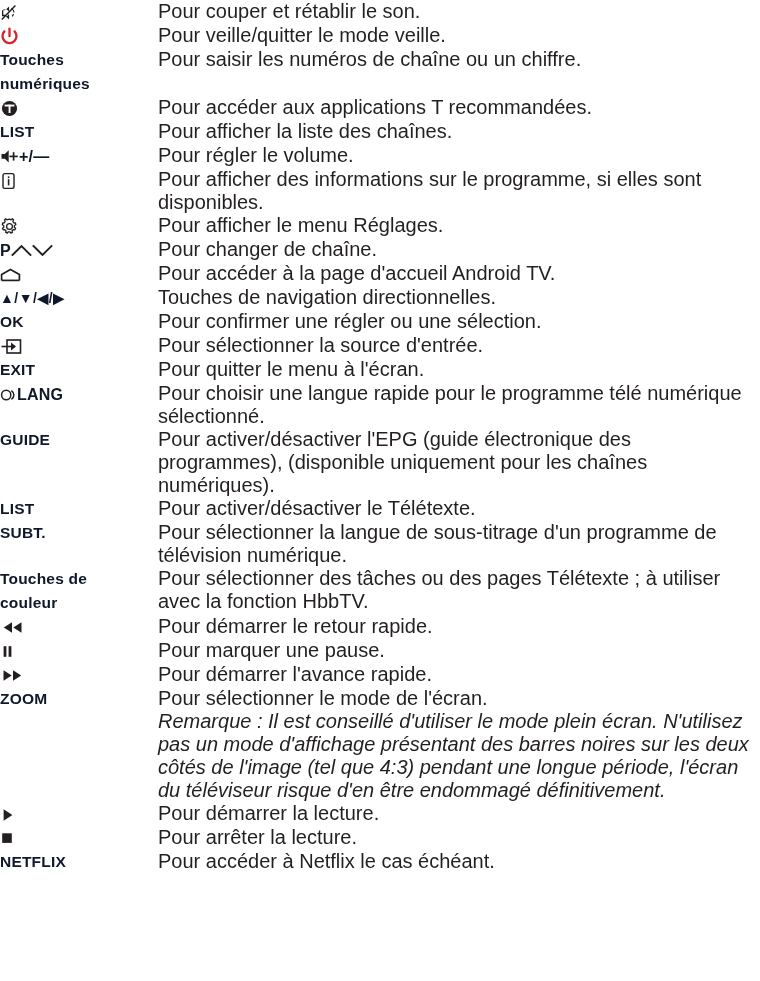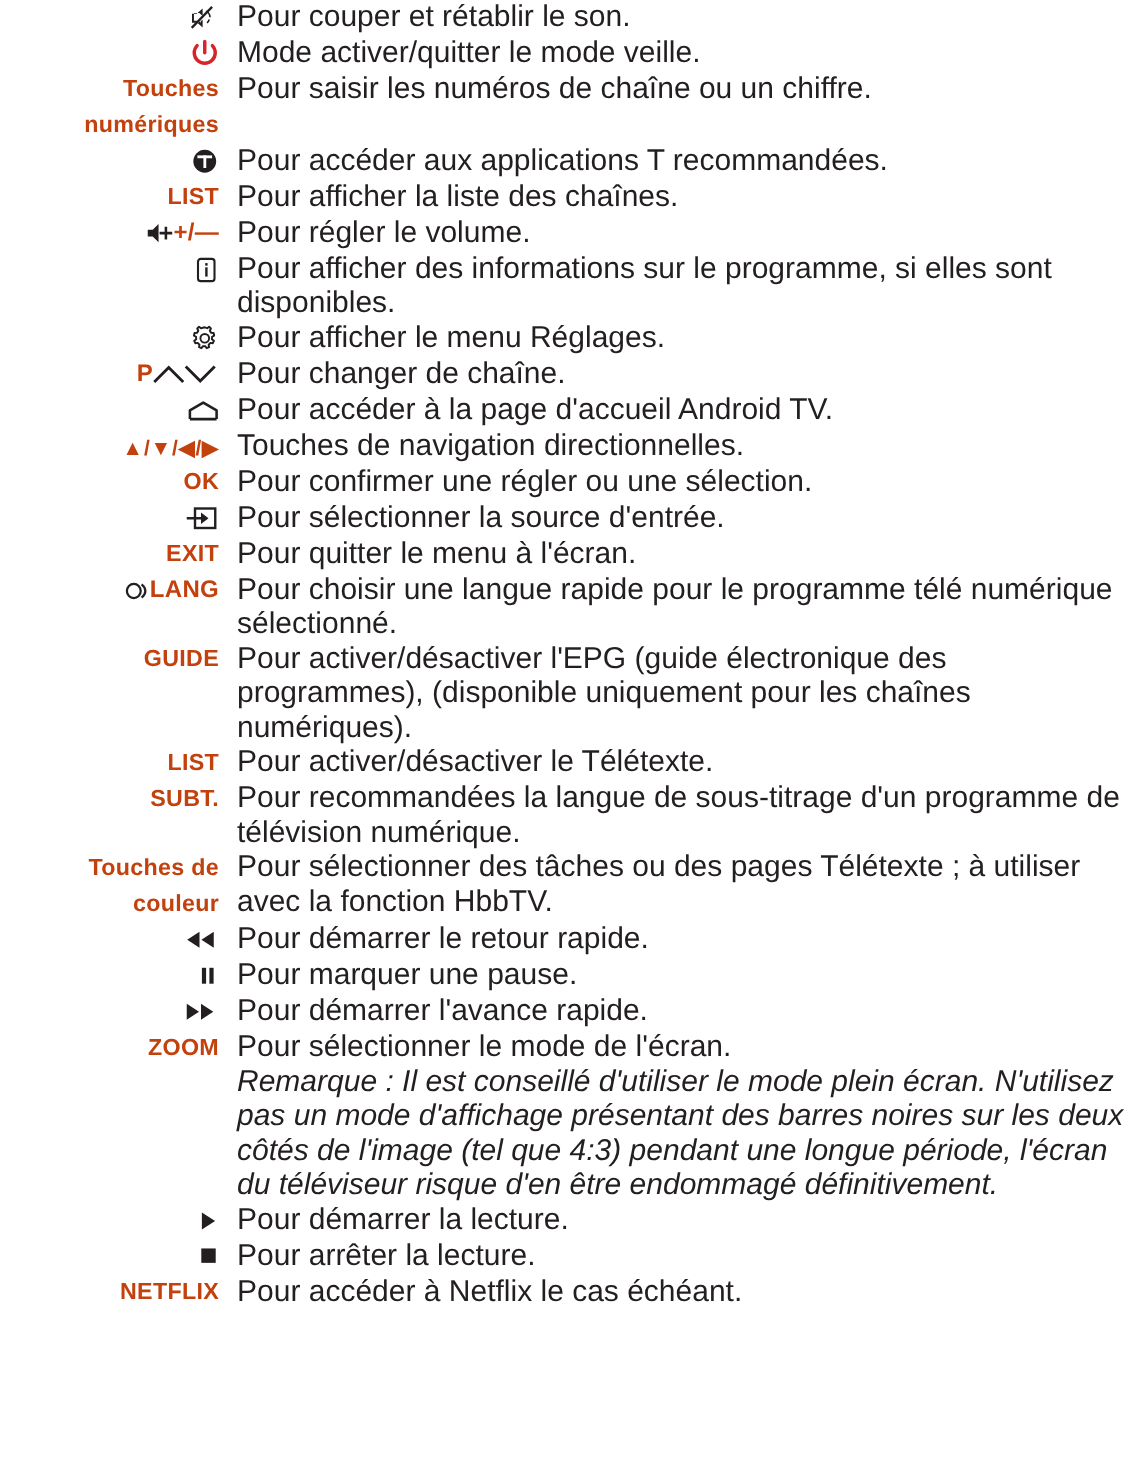--- a/index.html
+++ b/index.html
@@ -27,28 +27,27 @@
   .key-table col.c-gap   { width: 12px; }
   .key-table col.c-desc  { width: 602px; }
 
   .key-table td {
     padding: 0;
     vertical-align: top;
   }
 
   
   .key-cell {
-    text-align: right;
     padding-right: 10px;
     font-weight: bold;
     font-size: 15.5px;
     line-height: 24px;
     letter-spacing: 0.2px;
     white-space: nowrap;
-    color: #c2410c;
+    color: #0f172a;
   }
   .key-cell.wrap { white-space: normal; }
 
   
   .desc-cell {
     font-size: 20px;
     line-height: 23px;
     color: #231f20;
     padding-right: 8px;
     padding-bottom: 1px;
@@ -115,21 +114,21 @@
     <td class="key-cell icon-row">
       <span class="icon">
         <svg width="19" height="20" viewBox="0 0 19 20">
           <path d="M4.4 4.4a7 7 0 1 0 10.2 0" stroke="#d8232a" stroke-width="2.3" fill="none" stroke-linecap="round"></path>
           <line x1="9.5" y1="1.6" x2="9.5" y2="9.2" stroke="#d8232a" stroke-width="2.3" stroke-linecap="round"></line>
         </svg>
       </span>
       <span></span>
     </td>
     <td></td>
-    <td class="desc-cell">Mode activer/quitter le mode veille.</td>
+    <td class="desc-cell">Pour veille/quitter le mode veille.</td>
   </tr>
 
   <tr>
     <td class="key-cell wrap">Touches numériques</td>
     <td></td>
     <td class="desc-cell">Pour saisir les numéros de chaîne ou un chiffre.</td>
   </tr>
 
   <tr>
     <td class="key-cell icon-row">
@@ -280,21 +279,21 @@
 
   <tr>
     <td class="key-cell">LIST</td>
     <td></td>
     <td class="desc-cell">Pour activer/désactiver le Télétexte.</td>
   </tr>
 
   <tr>
     <td class="key-cell">SUBT.</td>
     <td></td>
-    <td class="desc-cell">Pour recommandées la langue de sous-titrage d'un programme de télévision numérique.</td>
+    <td class="desc-cell">Pour sélectionner la langue de sous-titrage d'un programme de télévision numérique.</td>
   </tr>
 
   <tr>
     <td class="key-cell wrap">Touches de couleur</td>
     <td></td>
     <td class="desc-cell">Pour sélectionner des tâches ou des pages Télétexte ; à utiliser avec la fonction HbbTV.</td>
   </tr>
 
   <tr>
     <td class="key-cell icon-row">

